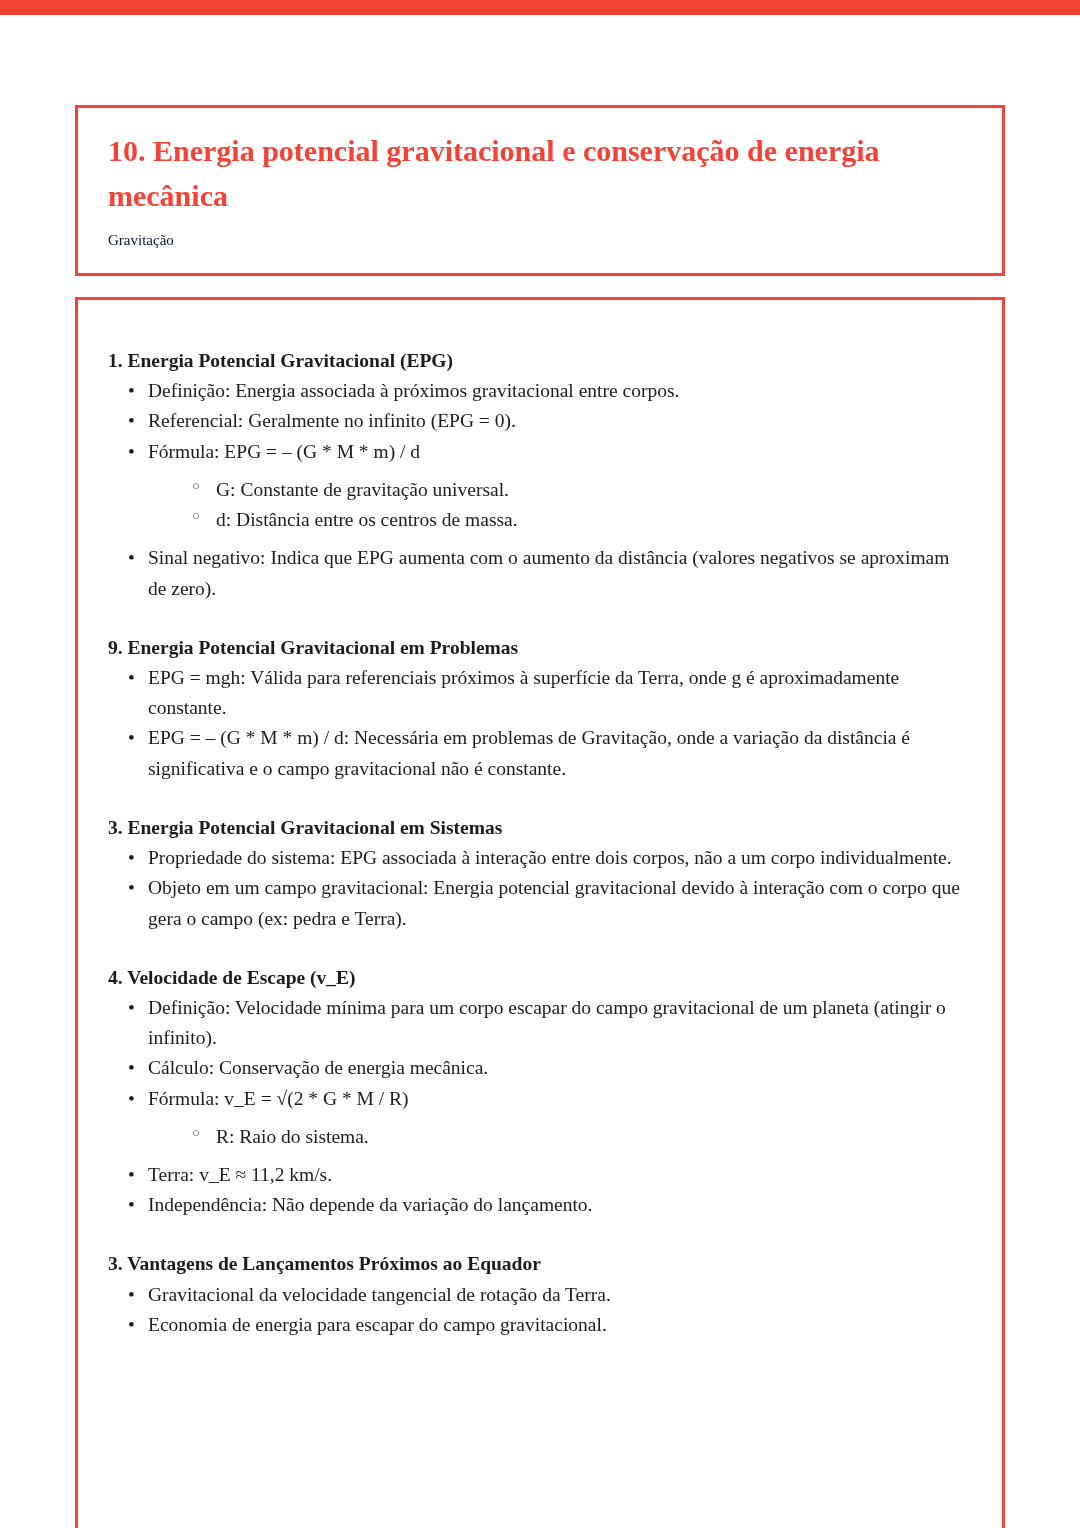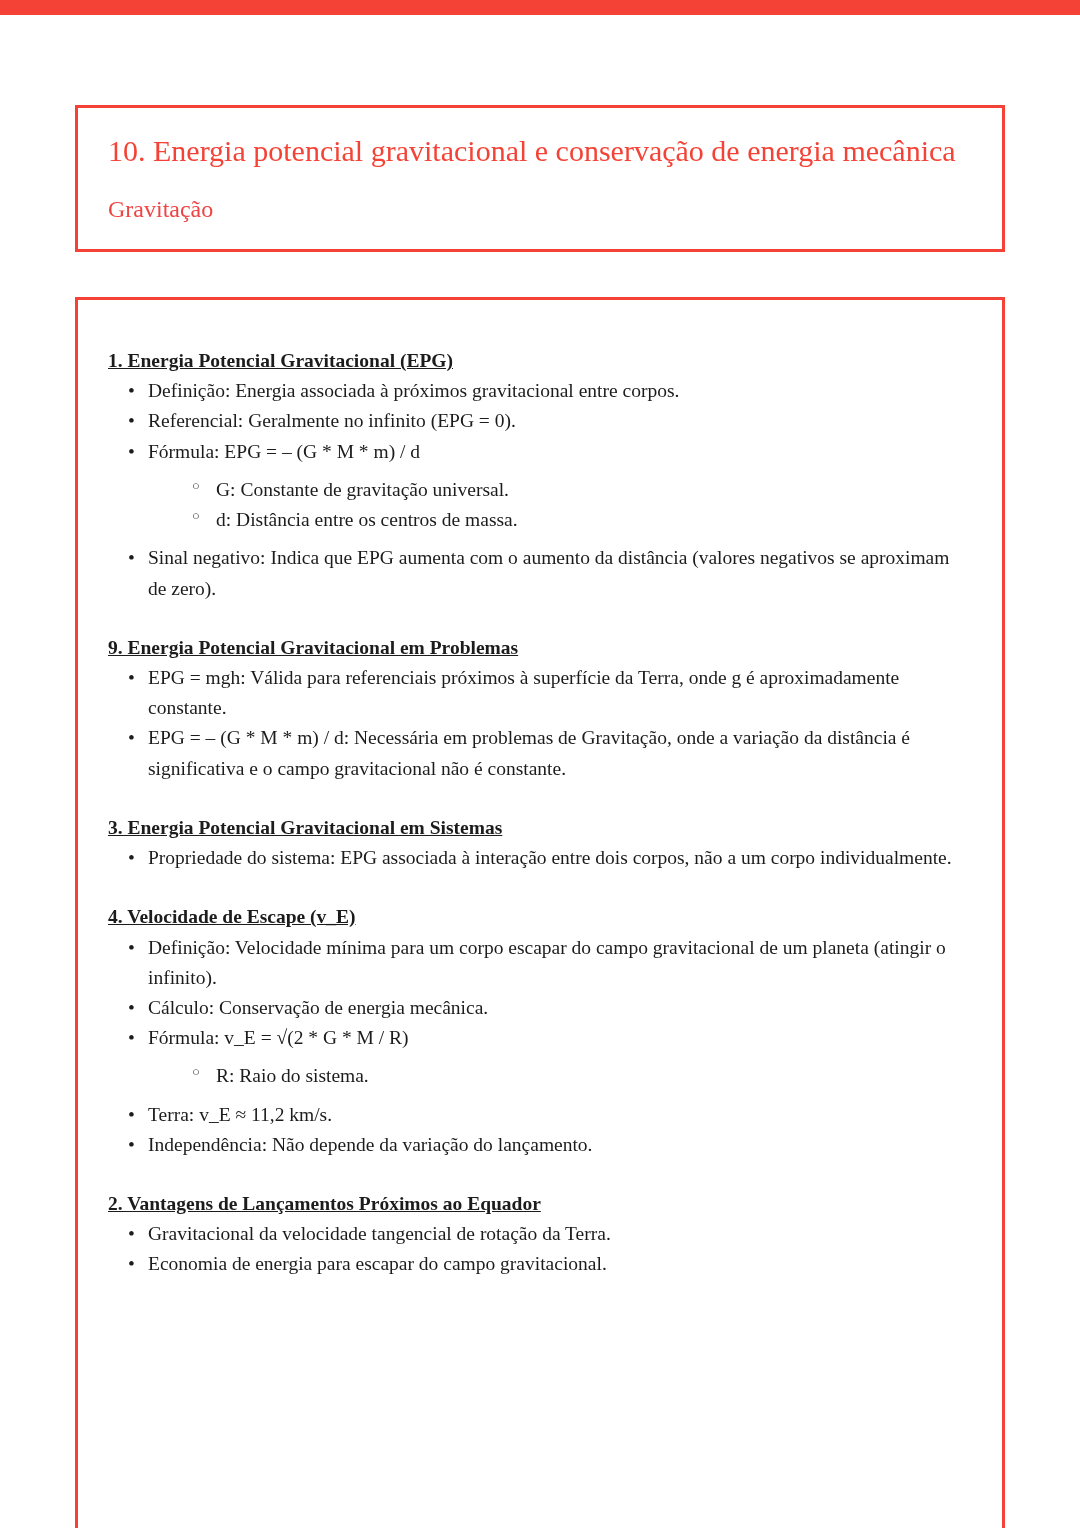--- a/index.html
+++ b/index.html
@@ -29,30 +29,30 @@
     left: 75px;
     top: 105px;
     width: 930px;
     box-sizing: border-box;
     border: 3px solid #f44336;
     background: #ffffff;
     padding: 20px 30px 22px 30px;
   }
   .title-text {
     color: #f44336;
-    font-weight: normal;
+    font-weight: bold;
     font-size: 30px;
     line-height: 1.5;
     margin: 0;
   }
   .subtitle-text {
-    color: #ef4444;
-    font-size: 24px;
+    color: #0f172a;
+    font-size: 15px;
     line-height: 1.4;
-    margin: 20px 0 0 0;
+    margin: 12px 0 0 0;
     font-weight: normal;
   }
   .content-box {
     position: absolute;
     left: 75px;
     top: 297px;
     width: 930px;
     height: 1280px; 
     box-sizing: border-box;
     border: 3px solid #f44336;
@@ -61,21 +61,20 @@
     overflow: hidden;
   }
   .section {
     margin: 0 0 29px 0;
   }
   .section-heading {
     font-weight: bold;
     font-size: 19.5px;
     line-height: 1.55;
     margin: 0;
-    text-decoration: underline;
   }
   ul.bullets {
     list-style: none;
     margin: 0;
     padding: 0 0 0 18px;
     font-size: 19.5px;
     line-height: 1.55;
   }
   li.bullet {
     position: relative;
@@ -135,36 +134,37 @@
           <div class="section-heading">9. Energia Potencial Gravitacional em Problemas</div>
           <ul class="bullets">
             <li class="bullet">EPG = mgh: Válida para referenciais próximos à superfície da Terra, onde g é aproximadamente constante.</li>
             <li class="bullet">EPG = – (G * M * m) / d: Necessária em problemas de Gravitação, onde a variação da distância é significativa e o campo gravitacional não é constante.</li>
           </ul>
         </section>
         <section class="section">
           <div class="section-heading">3. Energia Potencial Gravitacional em Sistemas</div>
           <ul class="bullets">
             <li class="bullet">Propriedade do sistema: EPG associada à interação entre dois corpos, não a um corpo individualmente.</li>
+            <li class="bullet">Objeto em um campo gravitacional: Energia potencial gravitacional devido à interação com o corpo que gera o campo (ex: pedra e Terra).</li>
           </ul>
         </section>
         <section class="section">
           <div class="section-heading">4. Velocidade de Escape (v_E)</div>
           <ul class="bullets">
             <li class="bullet">Definição: Velocidade mínima para um corpo escapar do campo gravitacional de um planeta (atingir o infinito).</li>
             <li class="bullet">Cálculo: Conservação de energia mecânica.</li>
             <li class="bullet">Fórmula: v_E = √(2 * G * M / R)<ul class="subbullets">
                 <li class="subbullet">R: Raio do sistema.</li>
               </ul></li>
             <li class="bullet">Terra: v_E ≈ 11,2 km/s.</li>
             <li class="bullet">Independência: Não depende da variação do lançamento.</li>
           </ul>
         </section>
         <section class="section">
-          <div class="section-heading">2. Vantagens de Lançamentos Próximos ao Equador</div>
+          <div class="section-heading">3. Vantagens de Lançamentos Próximos ao Equador</div>
           <ul class="bullets">
             <li class="bullet">Gravitacional da velocidade tangencial de rotação da Terra.</li>
             <li class="bullet">Economia de energia para escapar do campo gravitacional.</li>
           </ul>
         </section>
       </div>
   </div>
 </div>
 
 </body></html>

